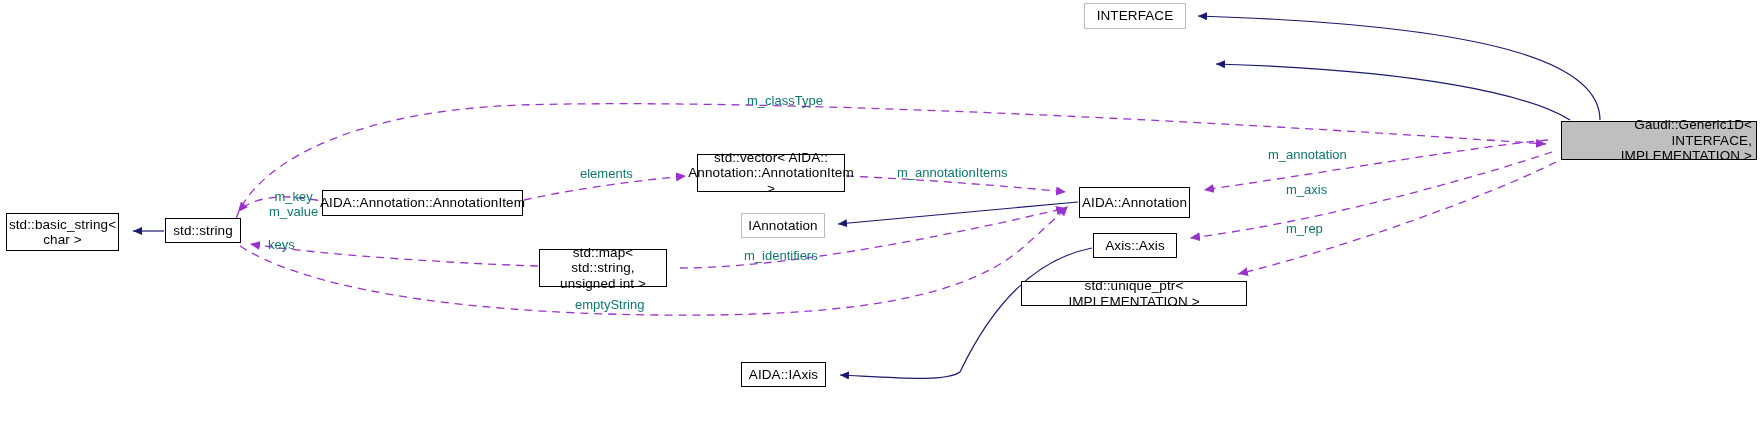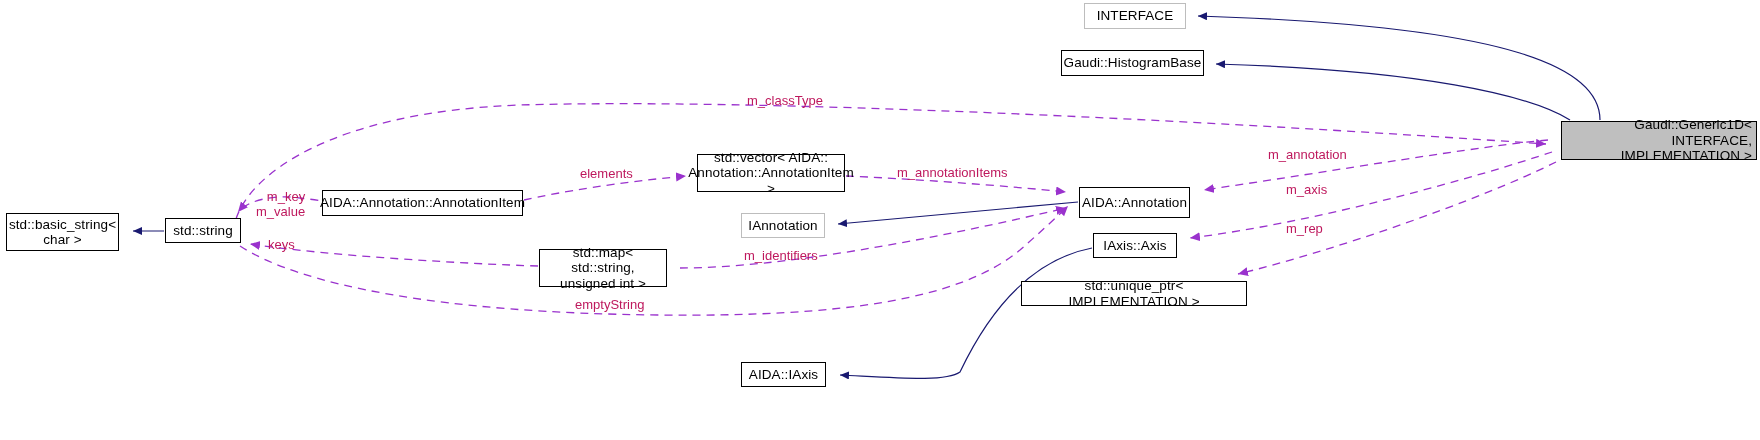--- a/index.html
+++ b/index.html
@@ -7,21 +7,20 @@
   body{
     font-family:"Liberation Sans","DejaVu Sans",sans-serif;
     -webkit-font-smoothing:antialiased;
   }
   #diagram{
     position:relative;
     width:1760px;
     height:440px;
     overflow:hidden;
     background:#ffffff;
-    border-radius:22px;
   }
   #edges{
     position:absolute;
     left:0; top:0;
     width:1760px;
     height:440px;
     pointer-events:none;
   }
   .node{
     position:absolute;
@@ -41,21 +40,21 @@
   }
   .node.grey{
     background:#bfbfbf;
     border:1px solid #000000;
   }
   .node.faint{
     border:1px solid #bdbdbd;
   }
   .edge-label{
     position:absolute;
-    color:#be185d;
+    color:#0f766e;
     font-size:13px;
     line-height:15px;
     white-space:pre-line;
     text-align:center;
     background:transparent;
   }
   .edge-label.left{text-align:left;}
 </style>
 </head>
 <body>
@@ -104,57 +103,56 @@
       <path d="M1548,140 C1480,146 1340,170 1204,190" marker-end="url(#assoc-arrow)"></path>
 
       <path d="M1552,152 C1480,176 1320,222 1190,238" marker-end="url(#assoc-arrow)"></path>
 
       <path d="M1556,162 C1480,200 1330,252 1238,274" marker-end="url(#assoc-arrow)"></path>
     </g>
   </svg>
 
   <div class="node faint" style="left:1084px;top:3px;width:102px;height:26px;">INTERFACE</div>
 
-  <div class="node" style="left:1061px;top:50px;width:143px;height:26px;">Gaudi::HistogramBase</div>
 
   <div class="node grey" style="left:1561px;top:121px;width:196px;height:39px;text-align:right;">Gaudi::Generic1D&lt; INTERFACE,
 IMPLEMENTATION &gt;</div>
 
   <div class="node" style="left:697px;top:154px;width:148px;height:38px;">std::vector&lt; AIDA::
 Annotation::AnnotationItem &gt;</div>
 
   <div class="node" style="left:322px;top:190px;width:201px;height:26px;">AIDA::Annotation::AnnotationItem</div>
 
   <div class="node" style="left:1079px;top:187px;width:111px;height:31px;">AIDA::Annotation</div>
 
   <div class="node faint" style="left:741px;top:213px;width:84px;height:25px;">IAnnotation</div>
 
   <div class="node" style="left:165px;top:218px;width:76px;height:25px;">std::string</div>
 
   <div class="node" style="left:6px;top:213px;width:113px;height:38px;">std::basic_string&lt;
 char &gt;</div>
 
-  <div class="node" style="left:1093px;top:233px;width:84px;height:25px;">IAxis::Axis</div>
+  <div class="node" style="left:1093px;top:233px;width:84px;height:25px;">Axis::Axis</div>
 
   <div class="node" style="left:539px;top:249px;width:128px;height:38px;">std::map&lt; std::string,
 unsigned int &gt;</div>
 
   <div class="node" style="left:1021px;top:281px;width:226px;height:25px;">std::unique_ptr&lt; IMPLEMENTATION &gt;</div>
 
   <div class="node" style="left:741px;top:362px;width:85px;height:25px;">AIDA::IAxis</div>
 
   <div class="edge-label left" style="left:747px;top:93px;">m_classType</div>
 
   <div class="edge-label left" style="left:580px;top:166px;">elements</div>
 
   <div class="edge-label left" style="left:897px;top:165px;">m_annotationItems</div>
 
   <div class="edge-label left" style="left:1268px;top:147px;">m_annotation</div>
 
-  <div class="edge-label" style="left:256px;top:189px;text-align:right;">m_key
+  <div class="edge-label" style="left:269px;top:189px;">m_key
 m_value</div>
 
   <div class="edge-label left" style="left:1286px;top:182px;">m_axis</div>
 
   <div class="edge-label left" style="left:268px;top:237px;">keys</div>
 
   <div class="edge-label left" style="left:1286px;top:221px;">m_rep</div>
 
   <div class="edge-label left" style="left:744px;top:248px;">m_identifiers</div>
 

